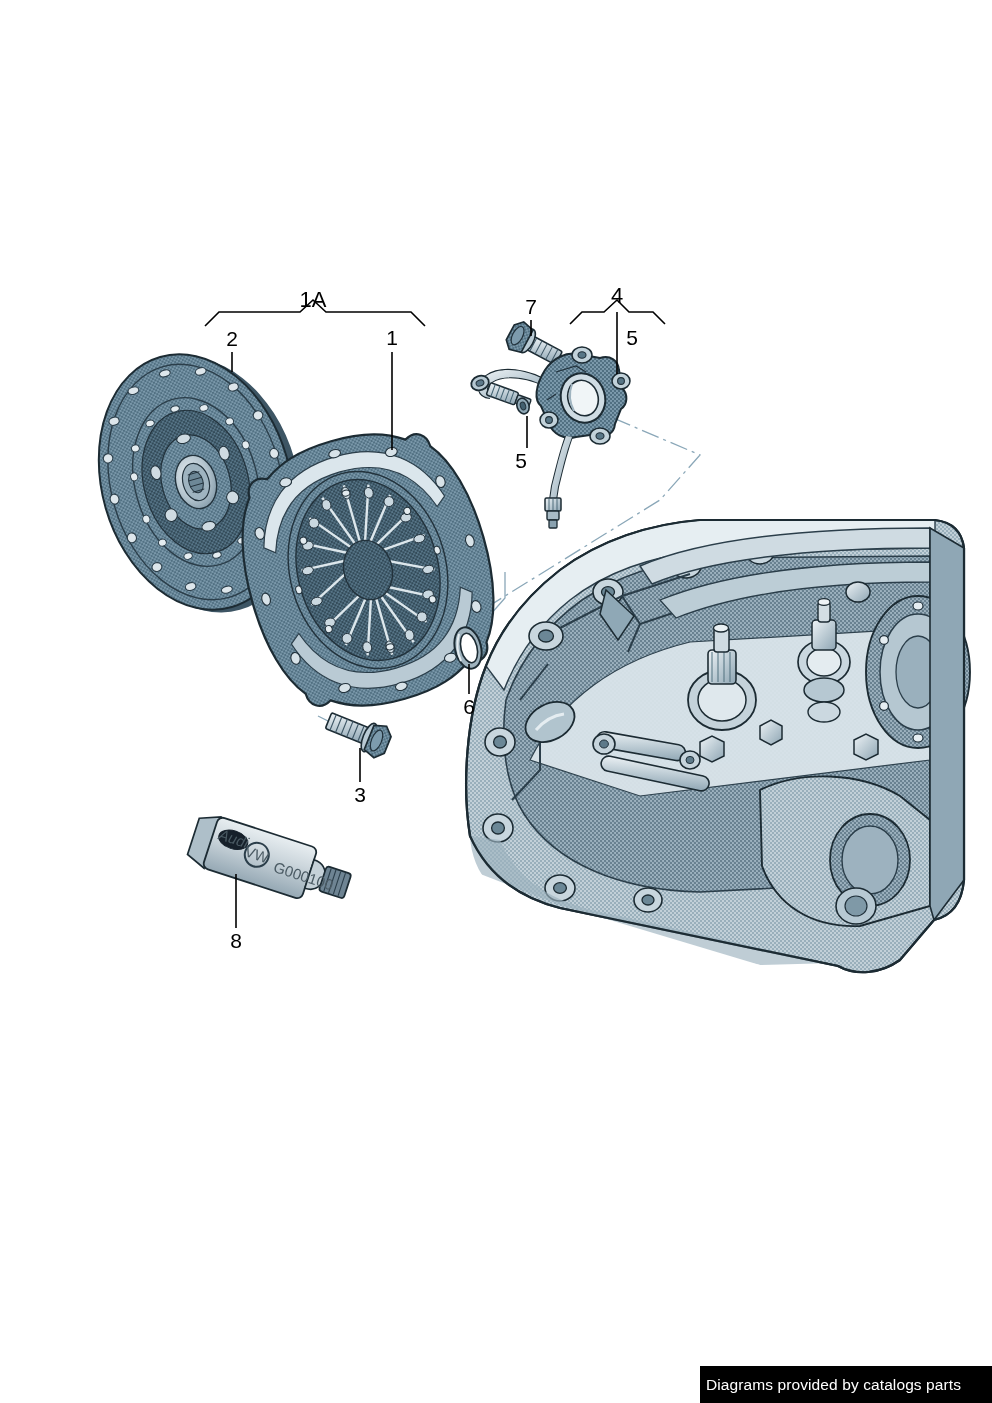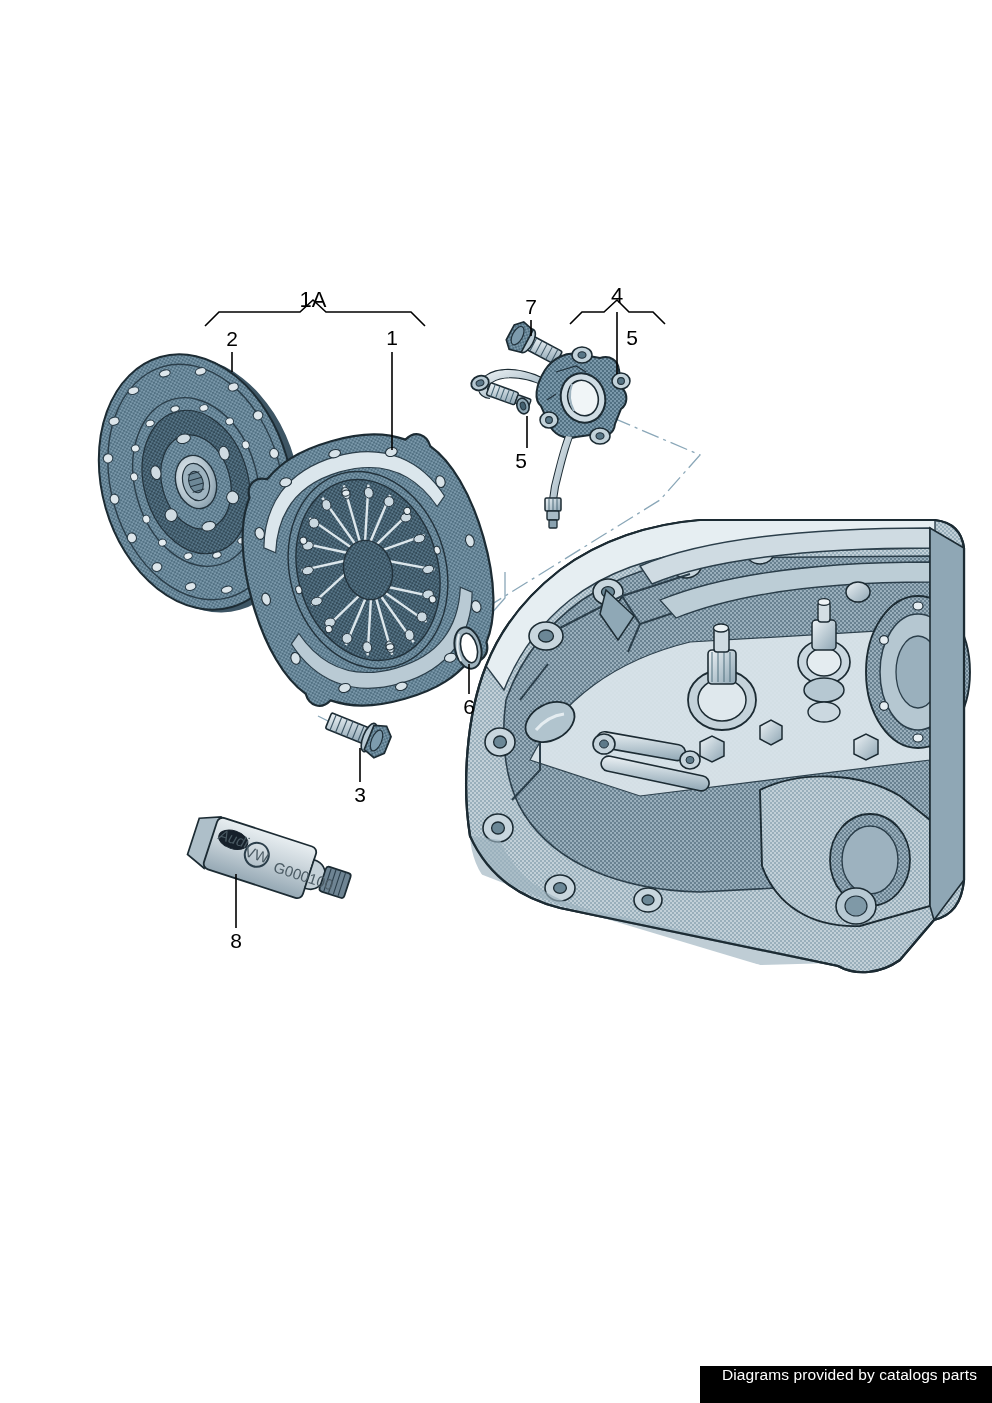--- a/index.html
+++ b/index.html
@@ -65,21 +65,22 @@
     position: absolute;
     left: 700px;
     top: 1366px;
     width: 292px;
     height: 37px;
     background: #000000;
     color: #ffffff;
     font-family: "Liberation Sans", sans-serif;
     font-size: 15.5px;
     display: flex;
-    padding-left: 22px;
+    align-items: center;
+    padding-left: 6px;
     box-sizing: border-box;
     letter-spacing: 0.1px;
   }
   .tube-text {
     font-family: "Liberation Sans", sans-serif;
     font-size: 15px;
     fill: #4a5a63;
   }
 </style>
 </head>

